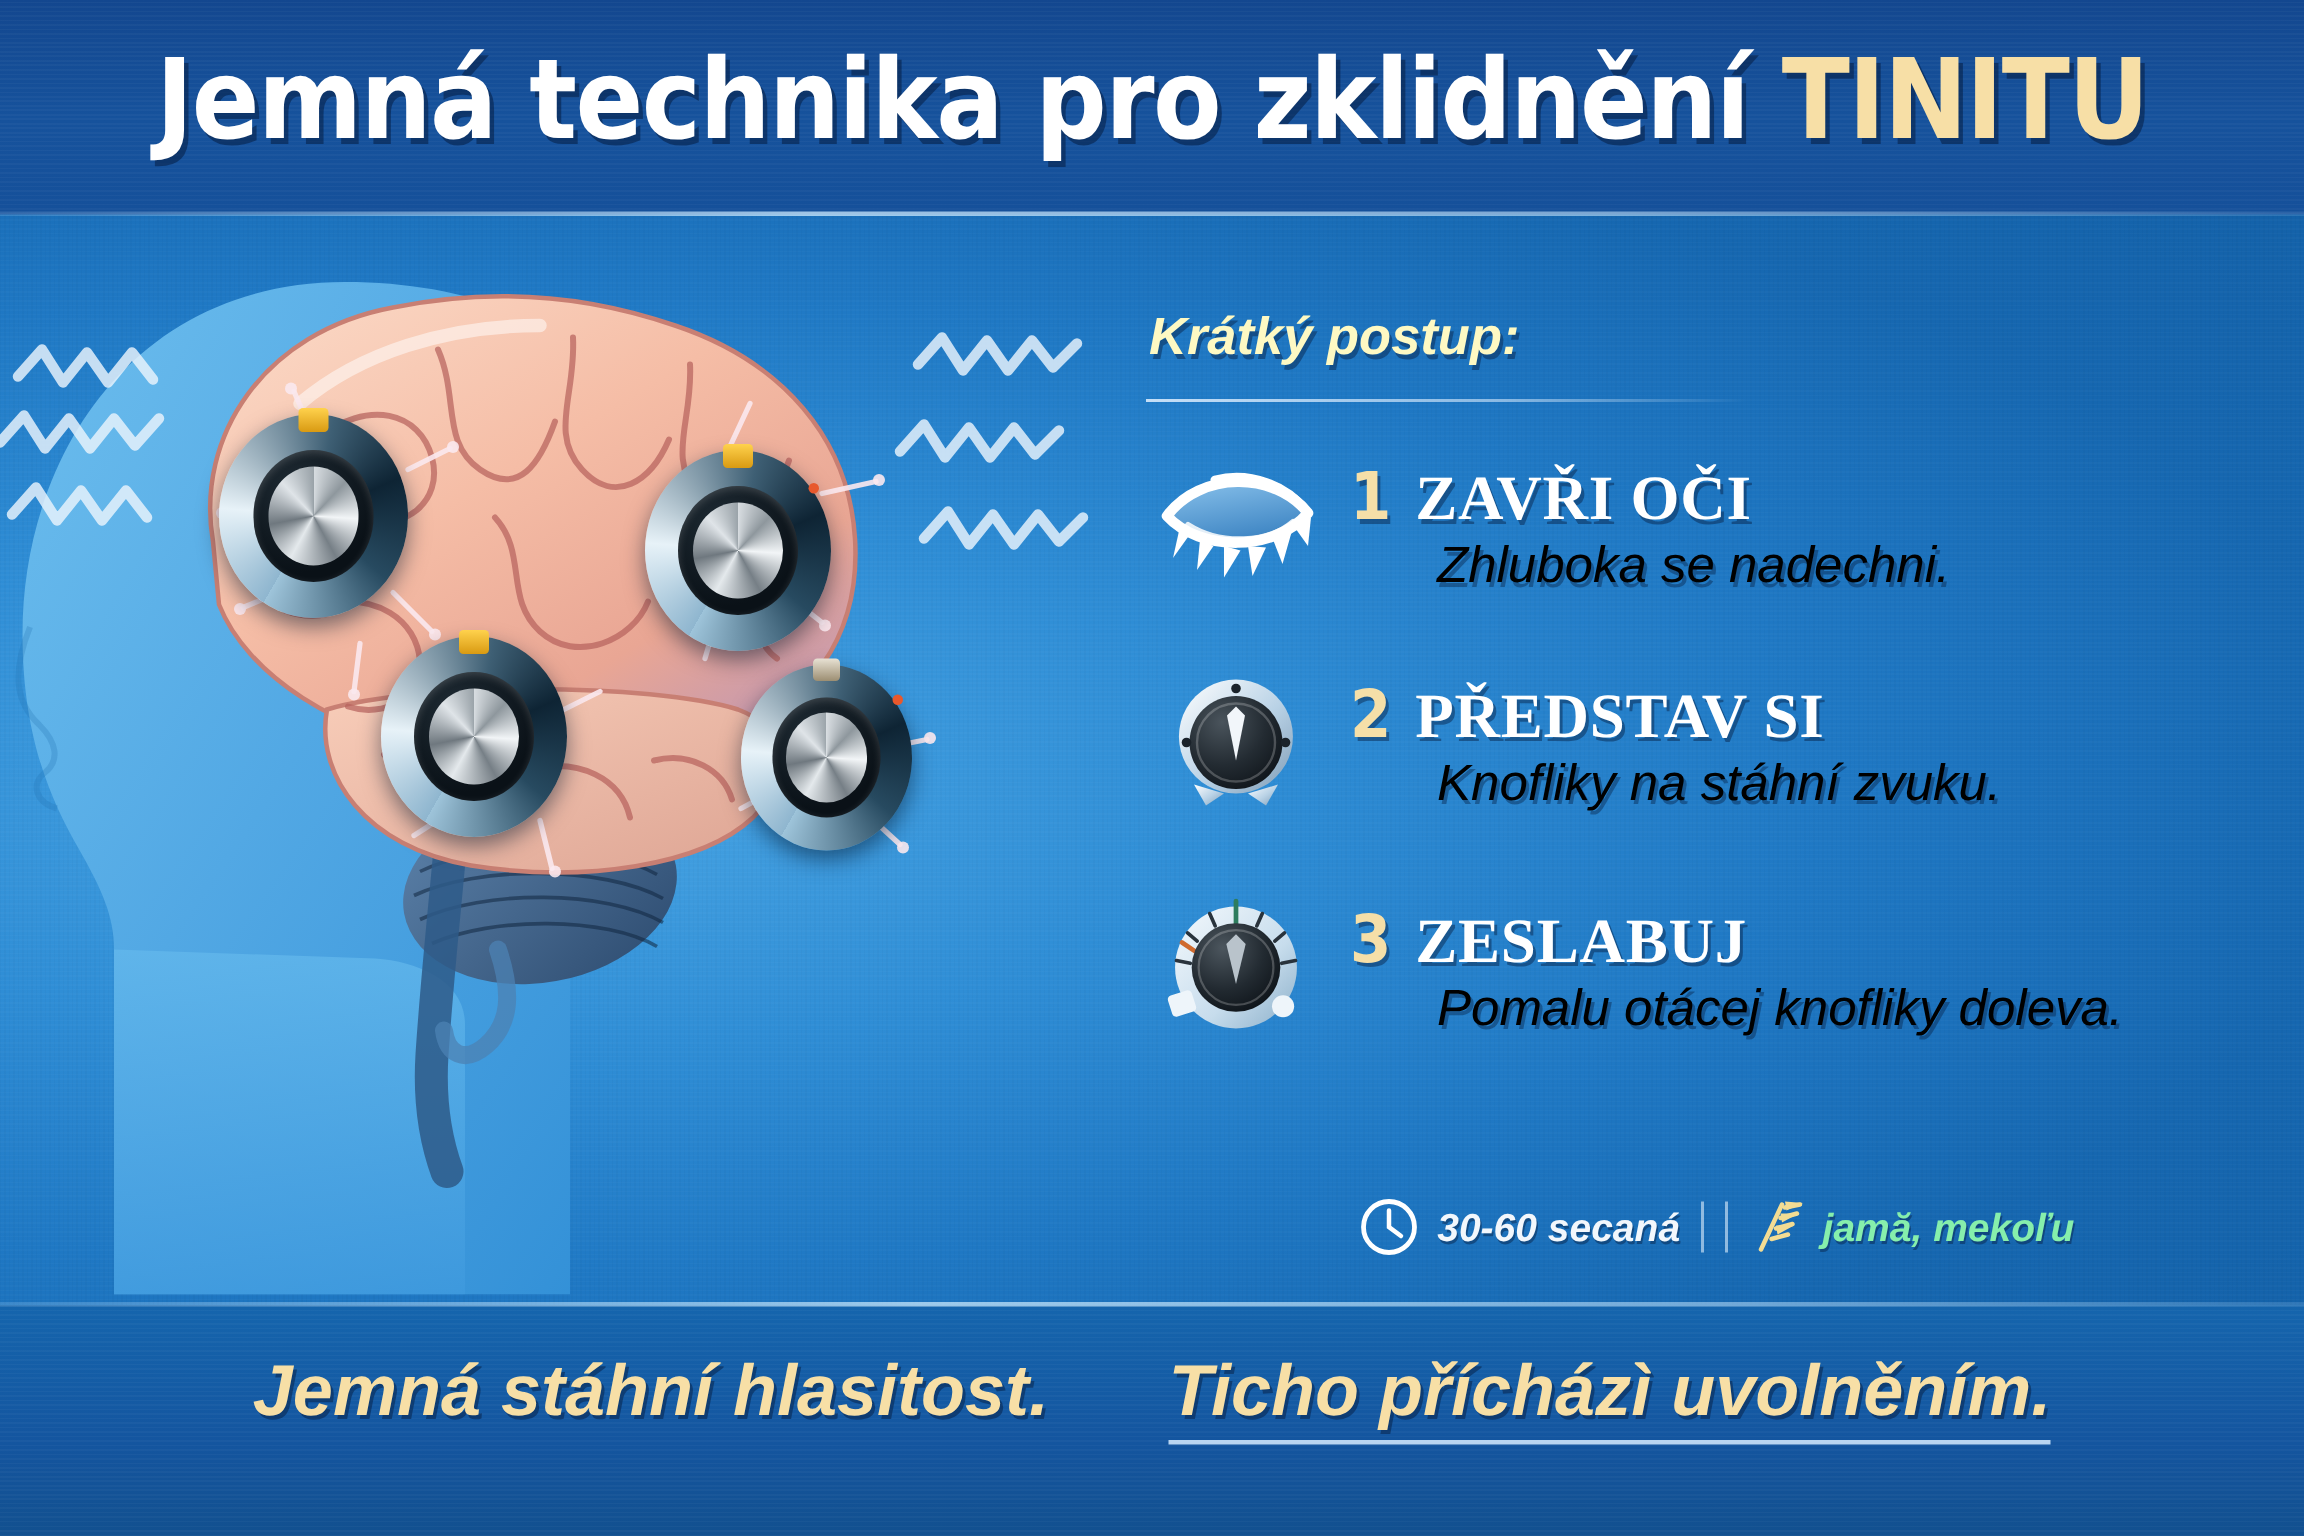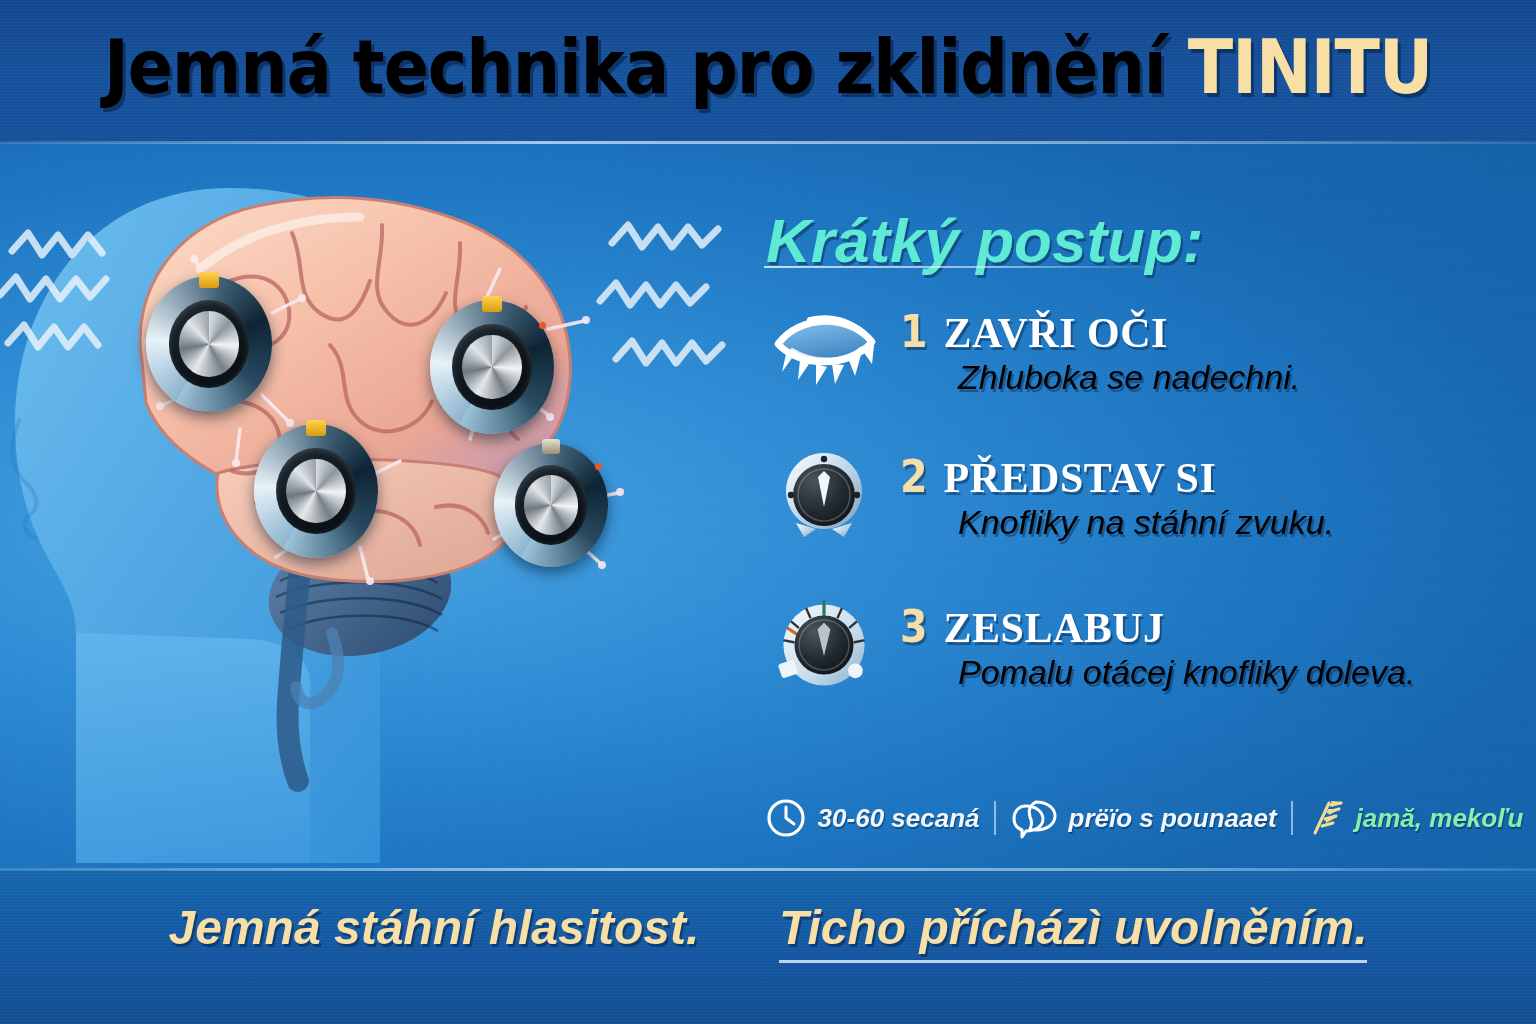--- a/index.html
+++ b/index.html
@@ -47,21 +47,21 @@
     background:linear-gradient(90deg,rgba(190,225,255,.18),rgba(210,238,255,.7) 40%,rgba(200,232,255,.5) 75%,rgba(190,225,255,.15));
   }
 
   
   .title{
     position:absolute;left:0;top:24px;width:1536px;text-align:center;
     font-size:74px;font-weight:bold;letter-spacing:-1px;
     font-family:"DejaVu Sans Condensed","Liberation Sans",sans-serif;
     white-space:nowrap;
   }
-  .title .t-white{color:#000000;text-shadow:3px 4px 0 rgba(6,30,66,.55);}
+  .title .t-white{color:#ffffff;text-shadow:3px 4px 0 rgba(6,30,66,.55);}
   .title .t-cream{color:#f7dfa6;text-shadow:3px 4px 0 rgba(6,30,66,.55);text-align:right;}
 
   
   .illus{position:absolute;left:0;top:143px;width:740px;height:727px;}
   .head-sil{position:absolute;left:-20px;top:20px;width:700px;height:700px;}
   .brainimg{position:absolute;left:30px;top:30px;width:620px;height:460px;}
   .waves{position:absolute;left:0;top:0;width:740px;height:460px;}
 
   
   .bknob{position:absolute;border-radius:50%;}
@@ -84,21 +84,21 @@
     background:linear-gradient(180deg,#ffd24d,#d99a12);
   }
   .bknob .dot{
     position:absolute;width:7px;height:7px;border-radius:50%;background:#e8582c;
   }
 
   
   .panel{position:absolute;left:740px;top:143px;width:796px;height:727px;}
   .panel-title{
     position:absolute;left:26px;top:62px;
-    font-size:62px;font-weight:bold;font-style:italic;color:#5eead4;
+    font-size:35px;font-weight:bold;font-style:italic;color:#fef9c3;
     text-shadow:2px 3px 0 rgba(6,30,66,.45);white-space:nowrap;
   }
   .panel-rule{
     position:absolute;left:24px;top:123px;width:400px;height:2px;
     background:linear-gradient(90deg,rgba(226,240,255,.85),rgba(226,240,255,.55) 60%,rgba(226,240,255,0));
   }
 
   .step{position:absolute;left:20px;width:760px;}
   .step-icon{position:absolute;left:10px;top:0;width:110px;height:100px;}
   .step-head{position:absolute;left:140px;top:8px;white-space:nowrap;}
@@ -426,27 +426,20 @@
       <div class="meta-item">
         <svg width="42" height="42" viewBox="0 0 42 42">
           <circle cx="21" cy="21" r="17" fill="none" stroke="#ffffff" stroke-width="3.2"></circle>
           <path d="M21 10 L21 21 L29 27" fill="none" stroke="#ffffff" stroke-width="3" stroke-linecap="round"></path>
         </svg>
         <span class="meta-text">30-60 secaná</span>
       </div>
 
       <div class="meta-sep"></div>
 
-      <div class="meta-item">
-        <svg width="48" height="42" viewBox="0 0 48 42">
-          <path d="M26 5 C37 5 45 11 45 19 C45 27 37 33 26 33 C24 33 22 33 20 32 L20 32 C22 28 22 24 20 20 C18 13 20 8 26 5 Z" fill="none" stroke="#ffffff" stroke-width="3"></path>
-          <path d="M16 9 C26 9 33 15 33 22 C33 29 26 34 16 34 L12 40 L12 33 C7 31 4 27 4 22 C4 15 8 9 16 9 Z" fill="none" stroke="#ffffff" stroke-width="3" stroke-linejoin="round"></path>
-        </svg>
-        <span class="meta-text">prëïo s pounaaet</span>
-      </div>
 
       <div class="meta-sep"></div>
 
       <div class="meta-item">
         <svg width="38" height="42" viewBox="0 0 38 42">
           <g stroke="#f3dc93" stroke-width="3" stroke-linecap="round" fill="none">
             <path d="M22 6 L8 36"></path>
             <path d="M24 8 L34 6"></path>
               <path d="M21 15 L32 12"></path>
             <path d="M18 22 L29 19"></path>

